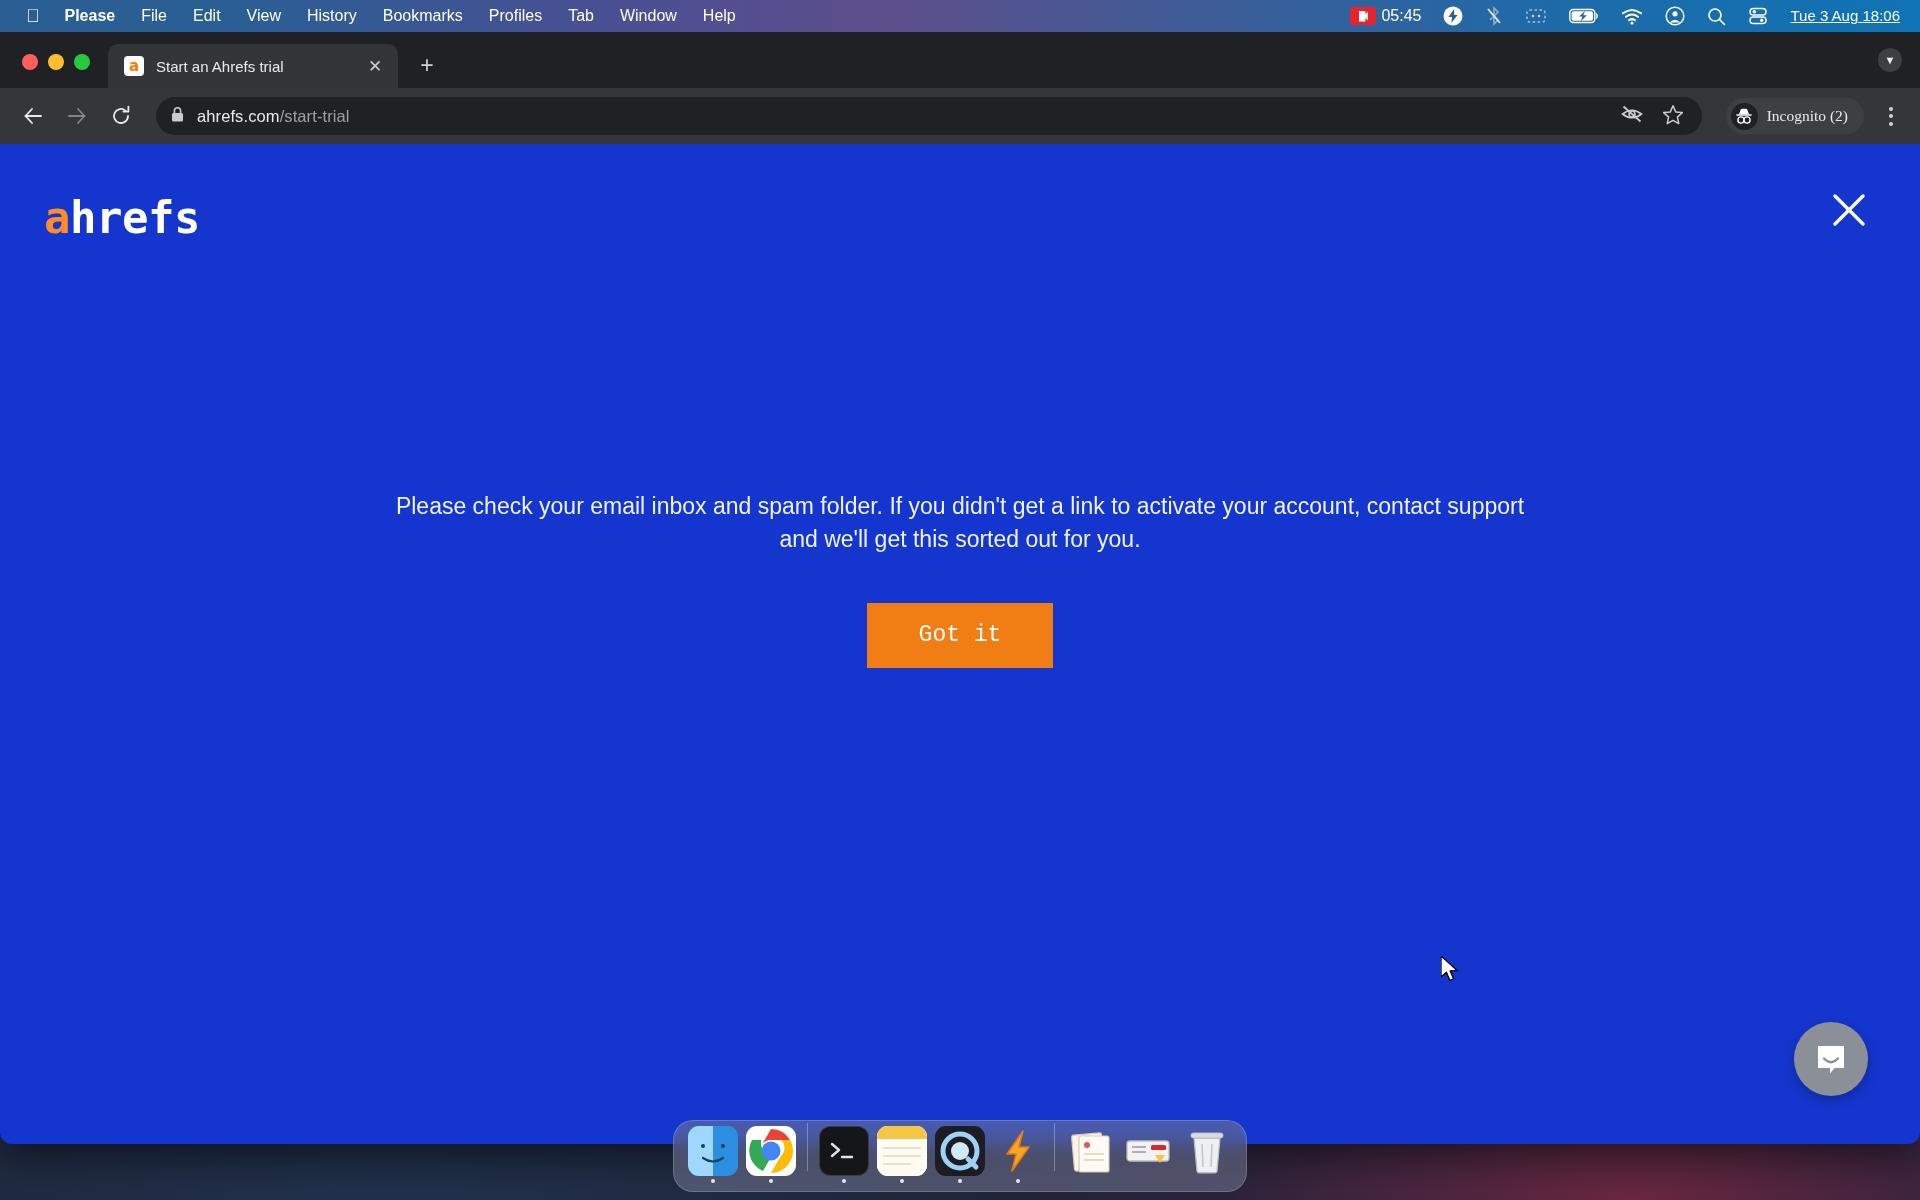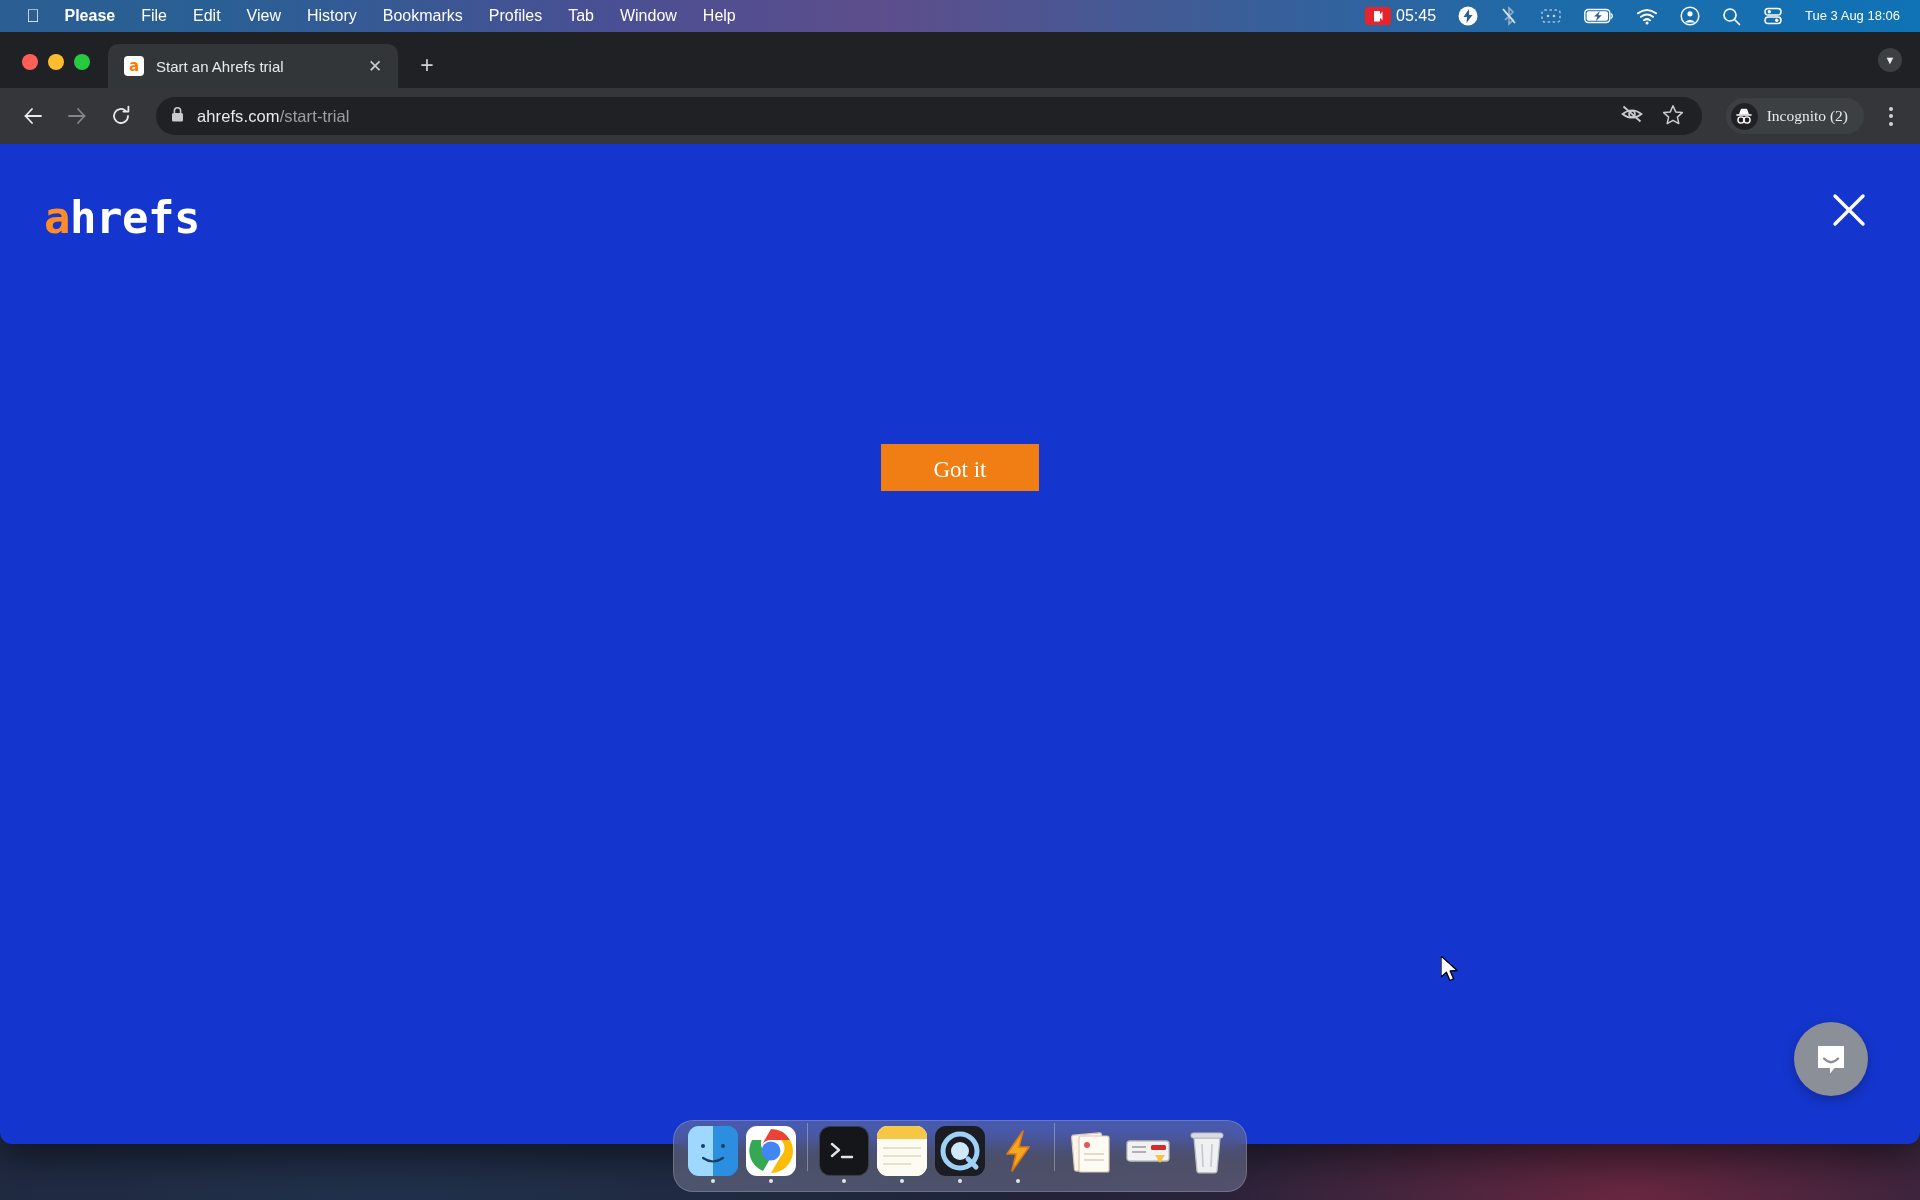--- a/index.html
+++ b/index.html
@@ -26,21 +26,21 @@
     display:flex; align-items:center;
     color:#fff; font-size:16px;
     z-index:60;
   }
   #menubar .left { display:flex; align-items:center; gap:0; padding-left:14px; }
   #menubar .mi { padding:0 13px; line-height:32px; white-space:nowrap; }
   #menubar .mi.bold { font-weight:bold; }
   #menubar .apple { padding:0 12px; font-size:18px; line-height:32px; }
   #menubar .right { margin-left:auto; display:flex; align-items:center; gap:0; padding-right:16px; }
   #menubar .ri { padding:0 11px; display:flex; align-items:center; line-height:32px; }
-  #menubar .clocktext { font-size:13px; padding-right:4px; }
+  #menubar .clocktext { font-size:15px; padding-right:4px;text-decoration:underline; }
   .rec-pill {
     display:flex; align-items:center; gap:5px;
   }
   .rec-badge {
     width:26px; height:18px; background:#e8232a; border-radius:3px;
     display:flex; align-items:center; justify-content:center;
     position:relative;
   }
   .rec-badge::before{
     content:""; width:9px;height:11px;background:#fff;
@@ -131,24 +131,24 @@
   #headline {
     color:#fff; font-size:73px; line-height:1.04; font-weight:bold;
     text-align:center; max-width:1000px; letter-spacing:-0.5px;
     font-family:"Liberation Sans Narrow","Liberation Sans", sans-serif;
   }
   #subtext {
     margin-top:46px; color:#eef2ff; font-size:23px; line-height:1.42;
     text-align:center; max-width:1130px;
   }
   #got-it {
-    background:#F07E15; color:#fff;
-    font-size:23px; padding:0 52px; height:47px; line-height:51px;
+    margin-top:48px; background:#F07E15; color:#fff;
+    font-size:23px; padding:0 52px; height:65px; line-height:51px;
     border:none; border-radius:0; cursor:pointer;
-    font-family:Liberation Serif, serif;
+    font-family:Liberation Mono, monospace;
   }
 
   
   #intercom {
     position:absolute; right:52px; bottom:48px;
     width:74px;height:74px;border-radius:50%;
     background:#8b8f98;
     display:flex;align-items:center;justify-content:center;
     box-shadow:0 4px 12px rgba(0,0,0,0.25);
   }
@@ -344,20 +344,21 @@
     <div id="ahrefs-logo"><span class="a">a</span><span>hrefs</span></div>
 
     <div id="page-close">
       <svg width="36" height="36" viewBox="0 0 36 36">
           <line x1="4" y1="4" x2="32" y2="32" stroke="#fff" stroke-width="3.4" stroke-linecap="round"></line>
           <line x1="32" y1="4" x2="4" y2="32" stroke="#fff" stroke-width="3.4" stroke-linecap="round"></line>
         </svg>
     </div>
 
     <div id="center">
+      <p id="subtext">Please check your email inbox and spam folder. If you didn't get a link to activate your account, contact support and we'll get this sorted out for you.</p>
       <button id="got-it">Got it</button>
     </div>
 
     <div id="intercom">
       <svg width="40" height="40" viewBox="0 0 40 40">
         <path d="M7 7 h26 v22 h-9.5 l-4.5 5.5 V29 H7 Z" fill="#ffffff"></path>
         <path d="M13 19.5 q7 7.5 14 0" fill="none" stroke="#8b8f98" stroke-width="2.3" stroke-linecap="round"></path>
       </svg>
     </div>
 

